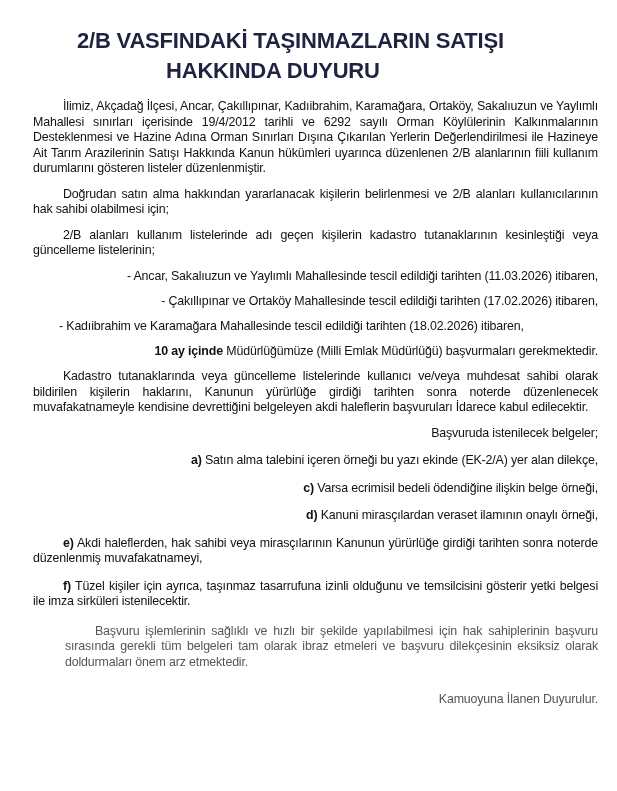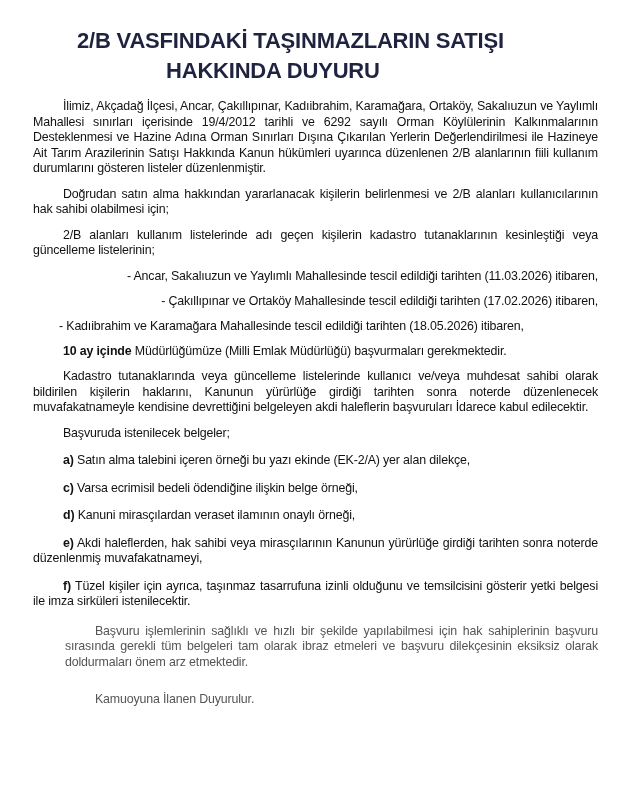--- a/index.html
+++ b/index.html
@@ -19,21 +19,21 @@
   .body {
     position: absolute; left: 33px; top: 99px; width: 565px;
     font-size: 12.4px; line-height: 15.5px; color: #111;
     font-family: "Liberation Sans", sans-serif;
     letter-spacing: -0.15px;
   }
   .p { margin: 0 0 10px 0; text-align: justify; text-indent: 30px; }
   .p.noind { text-indent: 0; padding-left: 30px; }
   .p.dash { text-indent: 0; padding-left: 32px; text-align: right; margin-bottom: 10px; line-height: 15px;}
   .p.dash2 { text-indent: 0; padding-left: 26px; text-align: left; margin-bottom: 10px; line-height: 15px;}
-  .p.single { text-align: left; }
+  .p.single { text-align: right; }
   .gap-s { margin-bottom: 12px; }
   .gap-m { margin-bottom: 14px; }
   .gray { color: #555555; margin-left: 32px; }
   b { font-weight: bold; }
 </style>
 </head>
 <body>
 
 <div class="page">
   <h1 class="title">
@@ -41,21 +41,21 @@
     <span class="l2">HAKKINDA DUYURU</span>
   </h1>
 
   <div class="body">
     <p class="p">İlimiz, Akçadağ İlçesi, Ancar, Çakıllıpınar, Kadıibrahim, Karamağara, Ortaköy, Sakalıuzun ve Yaylımlı Mahallesi sınırları içerisinde 19/4/2012 tarihli ve 6292 sayılı Orman Köylülerinin Kalkınmalarının Desteklenmesi ve Hazine Adına Orman Sınırları Dışına Çıkarılan Yerlerin Değerlendirilmesi ile Hazineye Ait Tarım Arazilerinin Satışı Hakkında Kanun hükümleri uyarınca düzenlenen 2/B alanlarının fiili kullanım durumlarını gösteren listeler düzenlenmiştir.</p>
     <p class="p">Doğrudan satın alma hakkından yararlanacak kişilerin belirlenmesi ve 2/B alanları kullanıcılarının hak sahibi olabilmesi için;</p>
     <p class="p">2/B alanları kullanım listelerinde adı geçen kişilerin kadastro tutanaklarının kesinleştiği veya güncelleme listelerinin;</p>
 
     <p class="p dash">- Ancar, Sakalıuzun ve Yaylımlı Mahallesinde tescil edildiği tarihten (11.03.2026) itibaren,</p>
     <p class="p dash">- Çakıllıpınar ve Ortaköy Mahallesinde tescil edildiği tarihten (17.02.2026) itibaren,</p>
-    <p class="p dash2">- Kadıibrahim ve Karamağara Mahallesinde tescil edildiği tarihten (18.05.2026) itibaren,</p>
+    <p class="p dash2">- Kadıibrahim ve Karamağara Mahallesinde tescil edildiği tarihten (18.02.2026) itibaren,</p>
 
     <p class="p noind single"><b>10 ay içinde</b><span> Müdürlüğümüze (Milli Emlak Müdürlüğü) başvurmaları gerekmektedir.</span></p>
 
     <p class="p">Kadastro tutanaklarında veya güncelleme listelerinde kullanıcı ve/veya muhdesat sahibi olarak bildirilen kişilerin haklarını, Kanunun yürürlüğe girdiği tarihten sonra noterde düzenlenecek muvafakatnameyle kendisine devrettiğini belgeleyen akdi haleflerin başvuruları İdarece kabul edilecektir.</p>
 
     <p class="p noind single gap-s">Başvuruda istenilecek belgeler;</p>
 
     <p class="p noind single gap-s"><b>a)</b><span> Satın alma talebini içeren örneği bu yazı ekinde (EK-2/A) yer alan dilekçe,</span></p>
     <p class="p noind single gap-s"><b>c)</b><span> Varsa ecrimisil bedeli ödendiğine ilişkin belge örneği,</span></p>
     <p class="p noind single gap-s"><b>d)</b><span> Kanuni mirasçılardan veraset ilamının onaylı örneği,</span></p>

